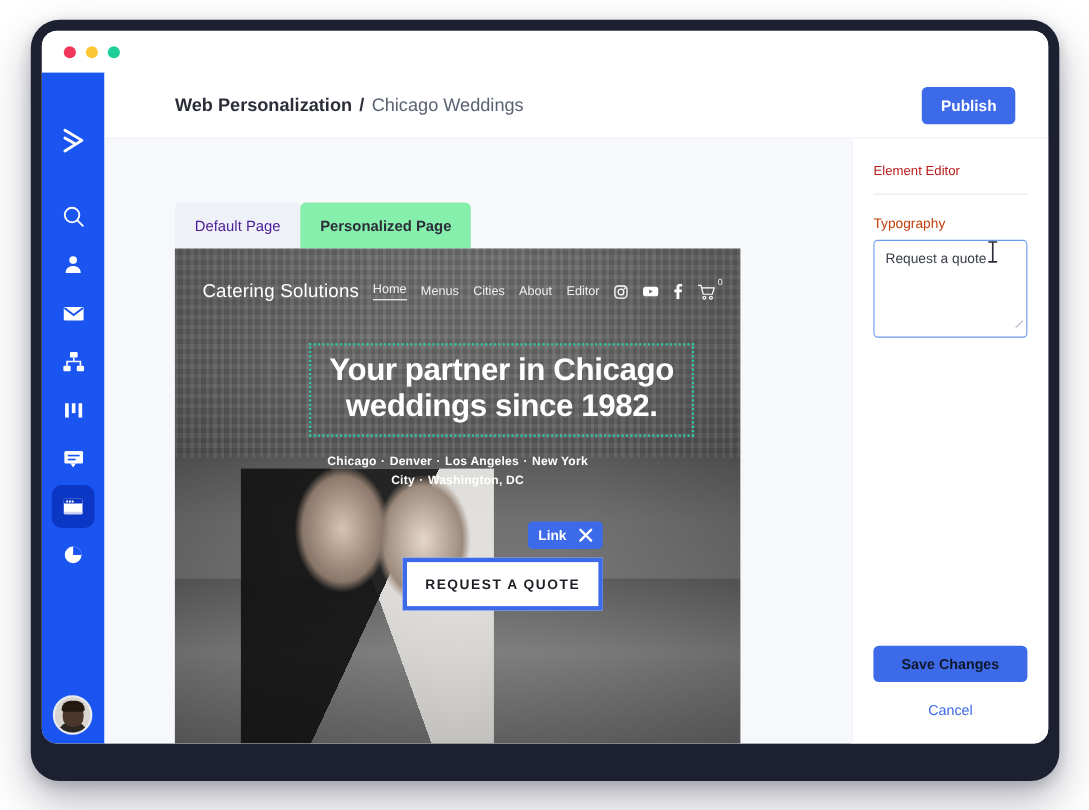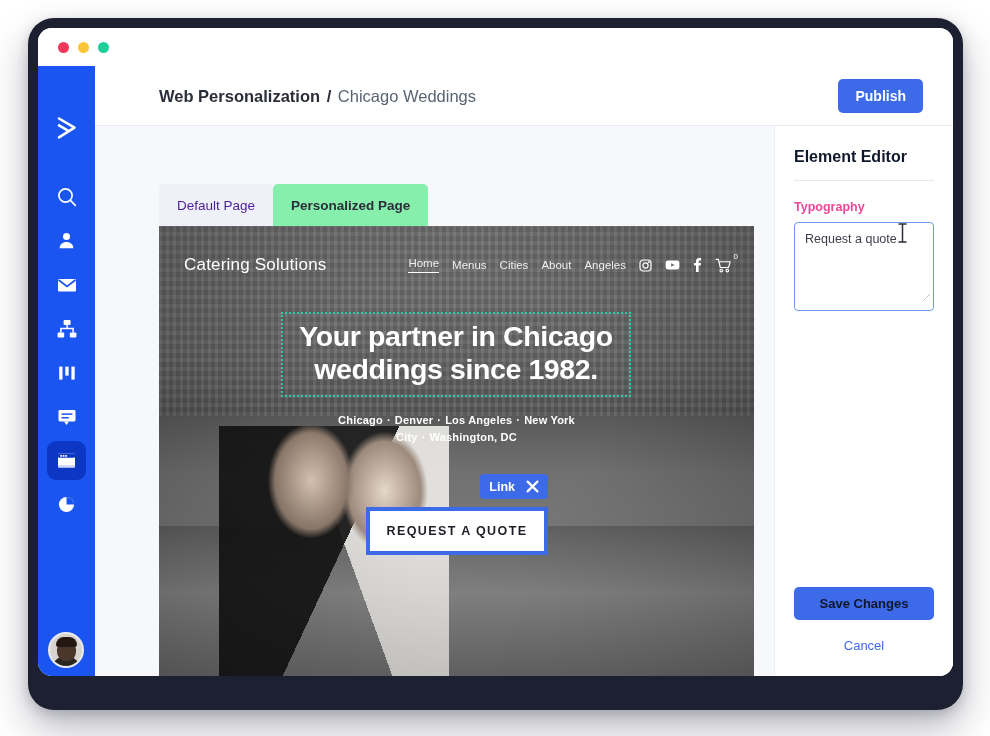--- a/index.html
+++ b/index.html
@@ -126,21 +126,21 @@
     display: flex; align-items: center; justify-content: center;
     font-size: 13.5px; border-radius: 5px 5px 0 0;
     cursor: pointer; white-space: nowrap;
   }
   .tab.inactive { background: #eef1f7; color: #4c1d95; font-weight: 400; }
   .tab.active { background: #86efac; color: #2b2e38; font-weight: 700; }
 
   
   #preview {
     position: absolute; left: 64px; top: 100px;
-    width: 595px; height: 450px;
+    width: 514px; height: 450px;
     overflow: hidden;
     background: #6e6e6e;
   }
   
   #preview .photo {
     position: absolute; inset: 0;
     background:
       linear-gradient(rgba(80,80,80,.45), rgba(80,80,80,.45)),
       linear-gradient(180deg, #8d8d8d 0%, #7a7a7a 28%, #606060 42%, #8b8b8b 55%, #9b9b9b 70%, #6f6f6f 100%);
   }
@@ -237,29 +237,29 @@
 
   
   #editor {
     position: absolute; left: 679px; top: 0;
     width: 179px; height: 550px;
     background: #ffffff;
     border-left: 1px solid #eceef3;
   }
   #editor-inner { position: absolute; inset: 0; padding: 22px 19px 0; }
   #editor-title {
-    font-size: 16px; font-weight: 700; color: #0f172a;
+    font-size: 12px; font-weight: 400; color: #b91c1c;
     white-space: nowrap;
   }
   #editor-divider {
     margin-top: 14px; height: 1px; background: #e7e9ee;
   }
   #typography-label {
     margin-top: 19px;
-    font-size: 12.5px; font-weight: 700; color: #ec4899;
+    font-size: 12.5px; font-weight: 400; color: #c2410c;
   }
   #typography-field {
     margin-top: 8px;
     width: 100%; height: 89px;
     border: 1px solid #6d9aee;
     border-radius: 4px;
     background: #fff;
     padding: 9px 10px;
     font-family: "Liberation Sans", sans-serif;
     font-size: 12.5px; color: #3b3f4a;
@@ -408,21 +408,21 @@
       <div class="couple"></div>
       <div class="vignette"></div>
 
       <div id="site-nav">
         <div id="site-logo">Catering Solutions</div>
         <div id="site-menu">
           <span class="mi current">Home</span>
           <span class="mi">Menus</span>
           <span class="mi">Cities</span>
           <span class="mi">About</span>
-          <span class="mi">Angeles</span>
+          <span class="mi">Editor</span>
 
           <span class="soc">
             <svg width="13" height="13" viewBox="0 0 13 13" fill="none">
               <rect x="1" y="1" width="11" height="11" rx="3.2" stroke="#fff" stroke-width="1.2"></rect>
               <circle cx="6.5" cy="6.5" r="2.6" stroke="#fff" stroke-width="1.2"></circle>
               <circle cx="9.8" cy="3.2" r=".85" fill="#fff"></circle>
             </svg>
           </span>
           <span class="soc">
             <svg width="15" height="12" viewBox="0 0 15 12">

